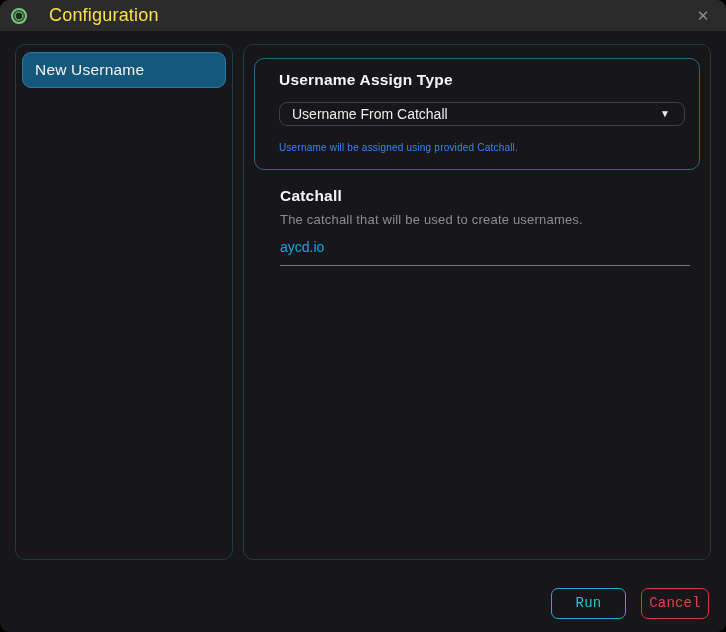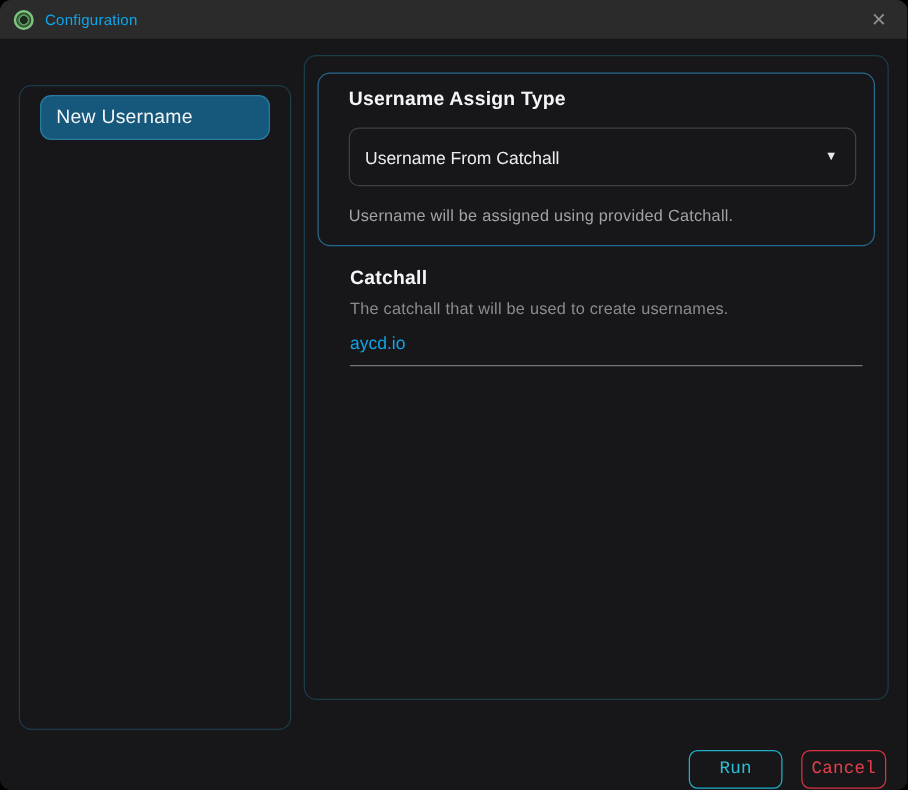--- a/index.html
+++ b/index.html
@@ -29,23 +29,23 @@
   }
   .app-logo {
     width: 16px; height: 16px;
     margin-left: 11px;
     border-radius: 50%;
     border: 2px solid #7cc47f;
     background: radial-gradient(circle at 50% 50%, #1d2b1d 0 35%, #5fae63 40%, #223322 70%);
     flex: 0 0 16px;
   }
   .titlebar-title {
-    margin-left: 9px;
-    color: #0ea5e9;
-    font-size: 12px;
+    margin-left: 22px;
+    color: #fde047;
+    font-size: 18px;
     letter-spacing: 0.2px;
   }
   .titlebar-spacer { flex: 1; }
   .close-btn {
     width: 46px; height: 32px;
     display: flex; align-items: center; justify-content: center;
     color: #8e8e8e;
     font-size: 15px;
     cursor: default;
   }
@@ -57,22 +57,21 @@
     padding: 12px 15px 0 15px;
   }
   .panel {
     border: 1px solid #1d3c4a;
     border-radius: 10px;
     height: 516px;
     background: #17171a;
   }
   .sidebar {
     flex: 0 0 218px;
-    padding: 7px 16px;
-    margin-top: 24px;
+    padding: 7px 6px;
   }
   .sidebar-item {
     height: 36px;
     background: #15587c;
     border: 1px solid #2b7aa1;
     border-radius: 9px;
     display: flex;
     align-items: center;
     padding-left: 12px;
     color: #f2f4f5;
@@ -97,40 +96,40 @@
     letter-spacing: 0.2px;
   }
   .section-desc {
     color: #8b8b90;
     font-size: 13px;
     margin-top: 7px;
     letter-spacing: 0.2px;
   }
   .dropdown {
     margin-top: 13px;
-    height: 47px;
+    height: 24px;
     border: 1px solid #3f3f46;
     border-radius: 8px;
     display: flex;
     align-items: center;
     padding: 0 14px 0 12px;
     color: #eceded;
     font-size: 14px;
     background: transparent;
     justify-content: space-between;
   }
   .caret {
     color: #e8e8e8;
     font-size: 10px;
     line-height: 1;
   }
   .card-note {
     margin-top: 16px;
-    color: #a3a3a3;
-    font-size: 13px;
+    color: #3b82f6;
+    font-size: 10px;
     letter-spacing: 0.2px;
   }
   
   .catchall-section {
     margin: 17px 20px 0 36px;
   }
   .catchall-input {
     margin-top: 12px;
     width: 100%;
     background: transparent;

